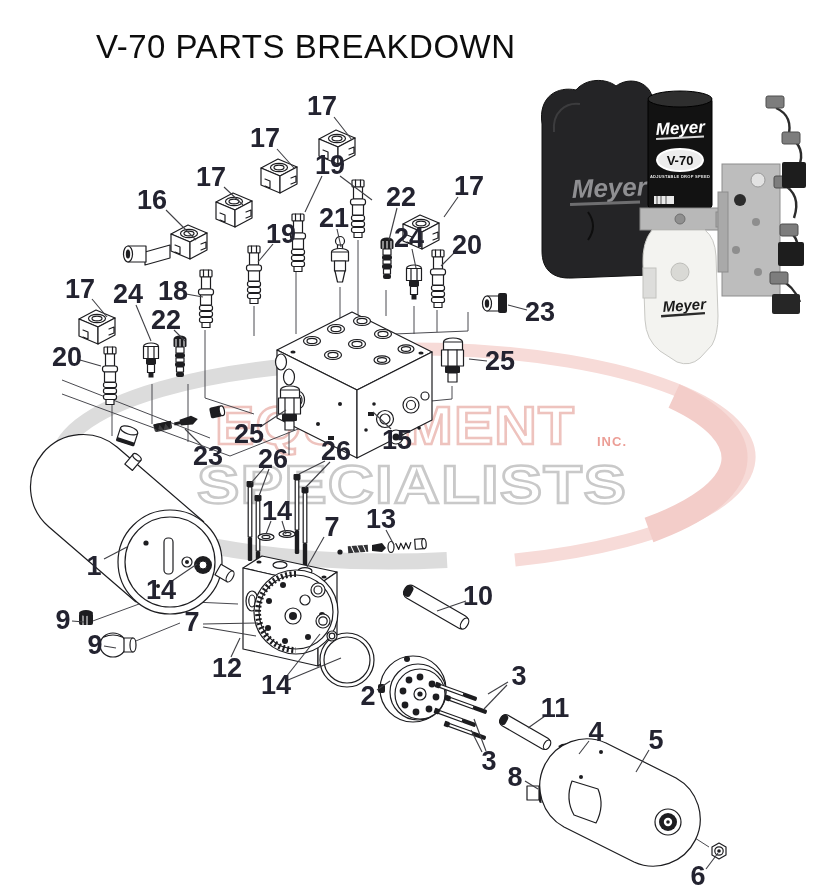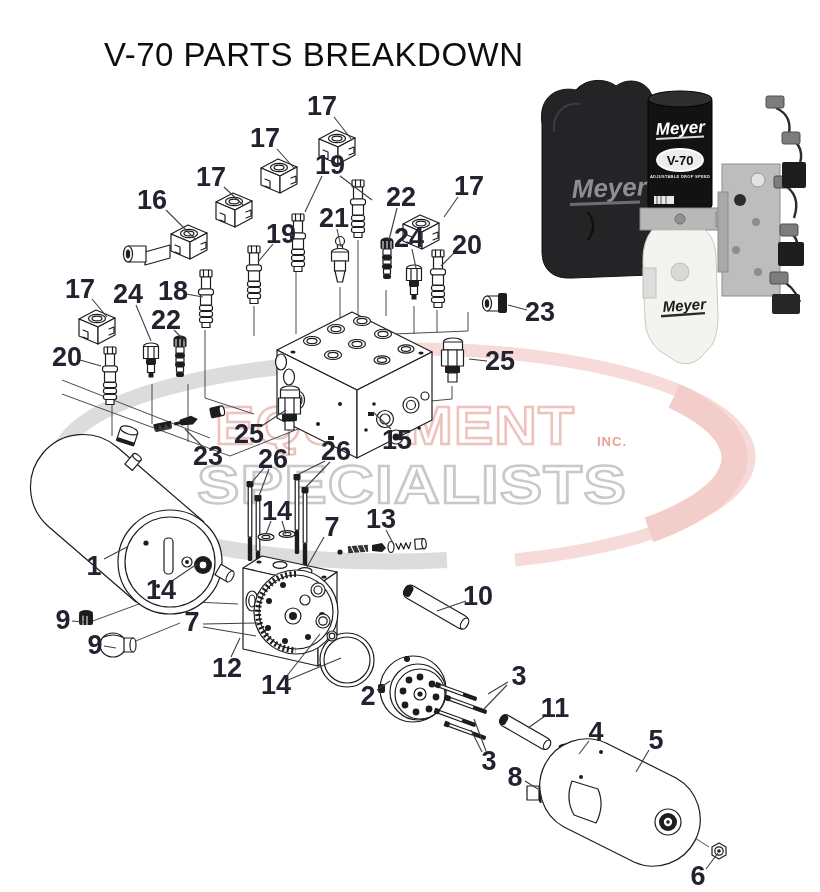--- a/index.html
+++ b/index.html
@@ -1,18 +1,18 @@
 <!DOCTYPE html>
 <html><head>
 <meta charset="utf-8">
 <style>
   html,body{margin:0;padding:0;background:#ffffff;}
   .stage{position:relative;width:820px;height:892px;background:#fff;overflow:hidden;
          font-family:"Liberation Sans",sans-serif;}
-  .page-title{position:absolute;left:88px;top:20px;margin:16px;font-size:33px;font-weight:400;
+  .page-title{position:absolute;left:88px;top:20px;margin:8px;font-size:33px;font-weight:400;
          letter-spacing:.5px;color:#0d0d0d;font-family:"Liberation Sans",sans-serif;white-space:nowrap;}
   svg{position:absolute;left:0;top:0;}
   
   .pf{fill:#ffffff;stroke:#1d1d20;stroke-width:1.2;stroke-linejoin:round;}
   .ln{fill:none;stroke:#1d1d20;stroke-width:1.2;stroke-linejoin:round;stroke-linecap:round;}
   .pd{fill:#1d1d20;stroke:none;}
   .thin{fill:none;stroke:#4a4a50;stroke-width:1;}
   .leader{stroke:#3f3f44;stroke-width:1.1;fill:none;}
   .callout{font:600 27px "Liberation Sans",sans-serif;fill:#232330;text-anchor:middle;}
   

